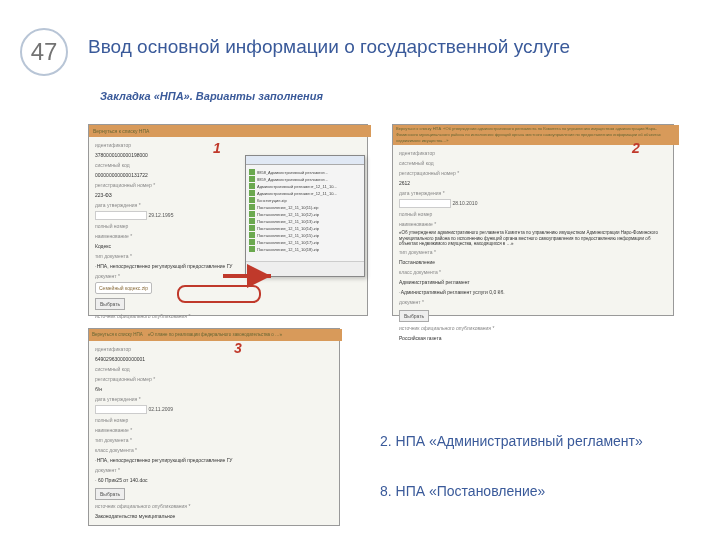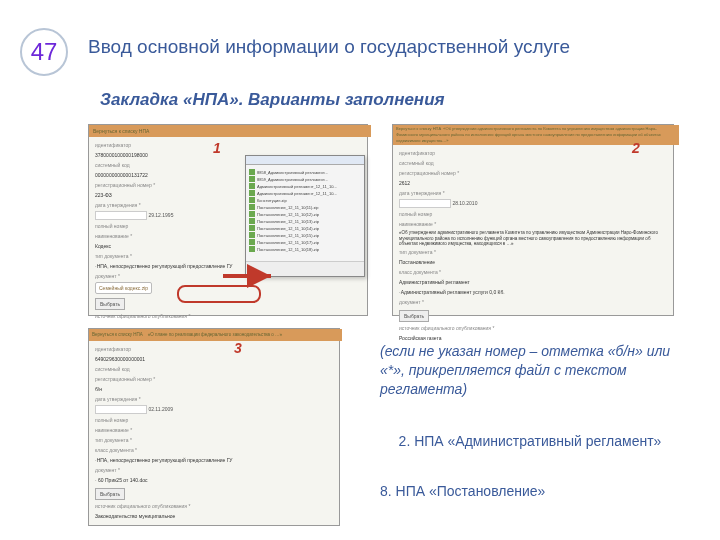--- a/index.html
+++ b/index.html
@@ -12,41 +12,41 @@
     overflow: hidden;
   }
   .slide-num {
     position: absolute;
     top: 28px;
     left: 20px;
     width: 44px;
     height: 44px;
     border: 2px solid #b8c5d6;
     border-radius: 50%;
-    color: #6d28d9;
+    color: #737373;
     font-size: 24px;
     display: flex;
     align-items: center;
     justify-content: center;
     font-weight: 400;
   }
   .title {
     position: absolute;
     top: 36px;
     left: 88px;
     color: #3a5a9a;
     font-size: 19px;
     font-weight: normal;
   }
   .subtitle {
     position: absolute;
     top: 90px;
     left: 100px;
     color: #3a5a9a;
-    font-size: 17px;
+    font-size: 11px;
     font-style: italic;
     font-weight: bold;
   }
   .shot {
     position: absolute;
     background: #f5f5f0;
     border: 1px solid #999;
     box-sizing: border-box;
   }
   .shot .bar {
@@ -238,16 +238,15 @@
     <div class="row lbl">документ *</div>
     <div class="row val">· 60 Прик25 от 140.doc</div>
     <div class="row"><span class="btn">Выбрать</span></div>
     <div class="row lbl">источник официального опубликования *</div>
     <div class="row val">Законодательство муниципальное</div>
   </div>
 </div>
 <div class="num-badge" style="left:234px; top:340px;">3</div>
 
 <div class="text-block" style="left:380px; top:342px;">
-  <div class="em">(если не указан номер – отметка «б/н» или «*», прикрепляется файл с текстом регламента)</div>
-</div>
-<div class="text-block" style="left:380px; top:432px;text-align:center;">2. НПА «Административный регламент»</div>
+</div>
+<div class="text-block" style="left:380px; top:432px;">2. НПА «Административный регламент»</div>
 <div class="text-block" style="left:380px; top:482px;">8. НПА «Постановление»</div>
 
 </body></html>

